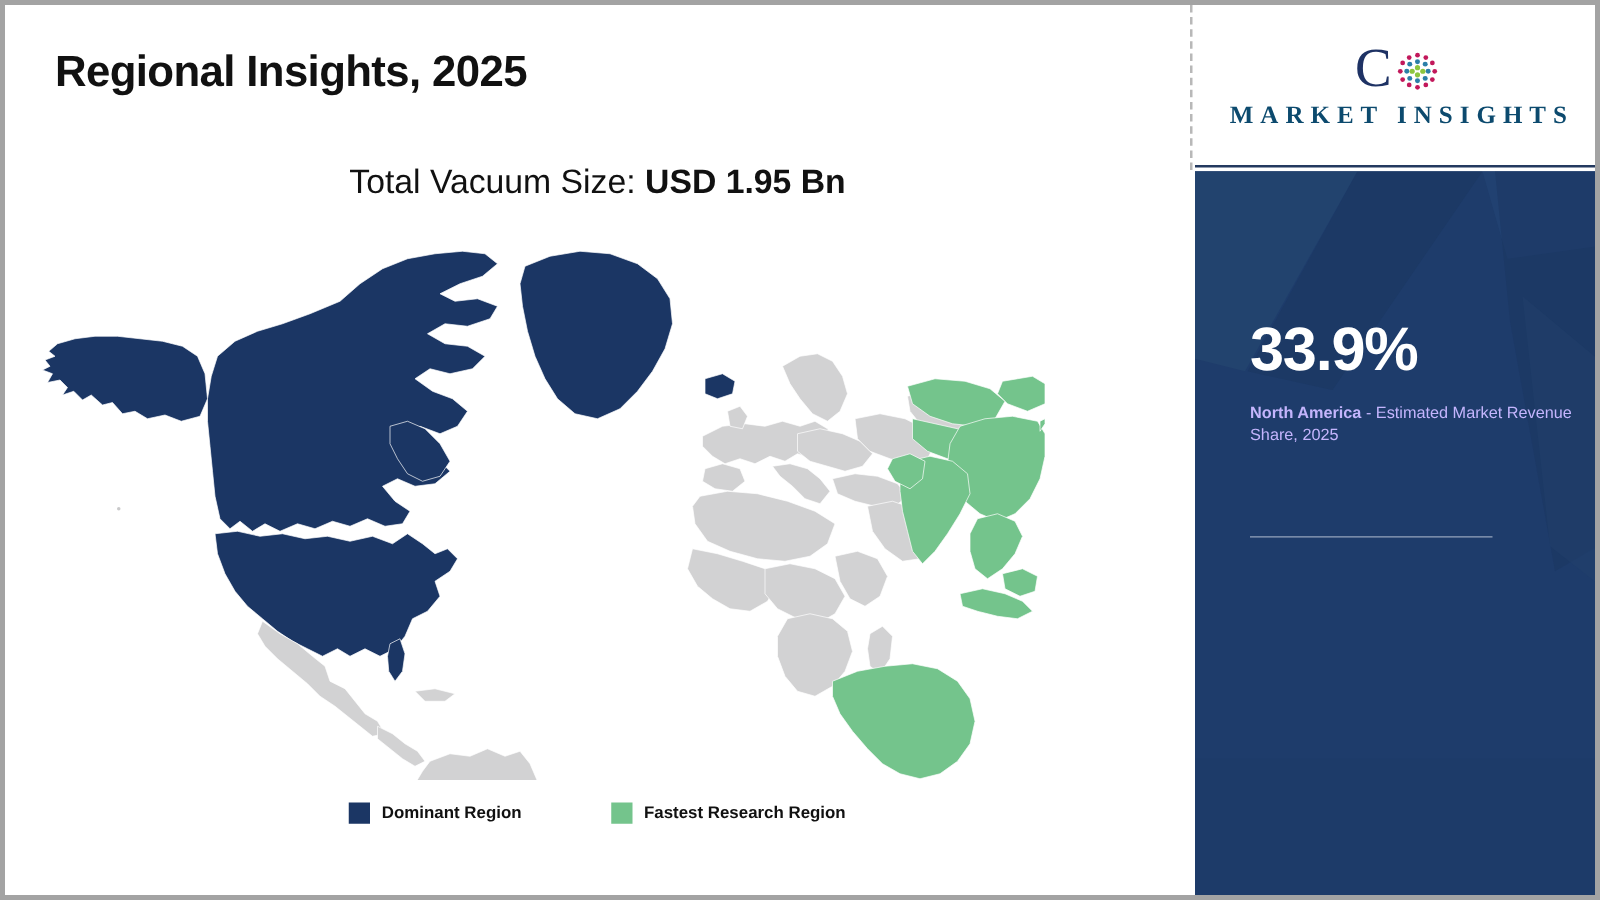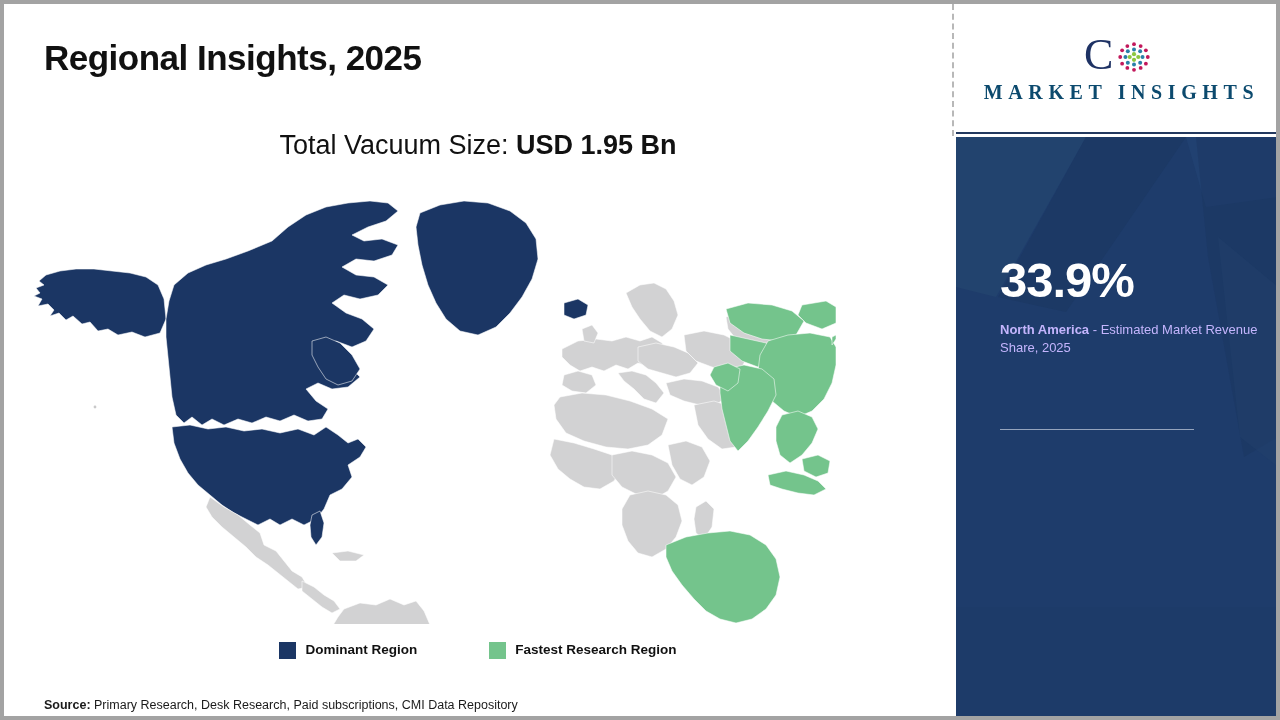--- a/index.html
+++ b/index.html
@@ -285,23 +285,20 @@
       <div class="legend-item">
         <span class="legend-swatch" style="background:#1b3664"></span>
         <span class="legend-label">Dominant Region</span>
       </div>
       <div class="legend-item">
         <span class="legend-swatch" style="background:#74c48c"></span>
         <span class="legend-label">Fastest Research Region</span>
       </div>
     </div>
 
-    <div id="source-line">
-      <span class="src-label">Source:</span><span> Primary Research, Desk Research, Paid subscriptions, CMI Data Repository</span>
-    </div>
   </div>
 
   <div id="divider-dashed"></div>
 
   <div id="logo-box">
     <div id="logo-wordmark">
       <span>C</span>
       <span id="logo-globe">
         <svg viewBox="0 0 40 40" width="38" height="38" aria-hidden="true">
           <g>

